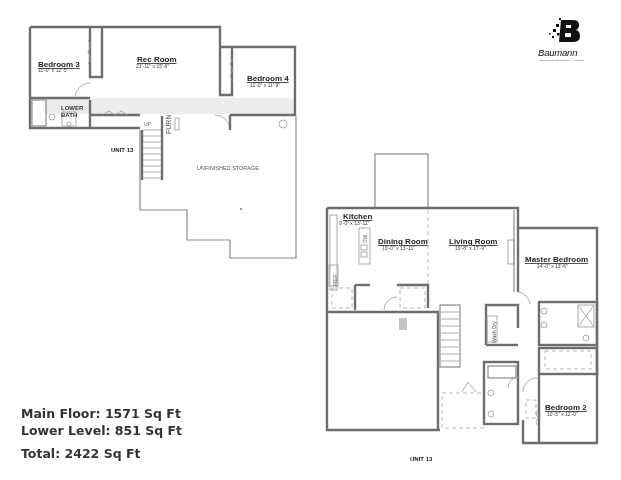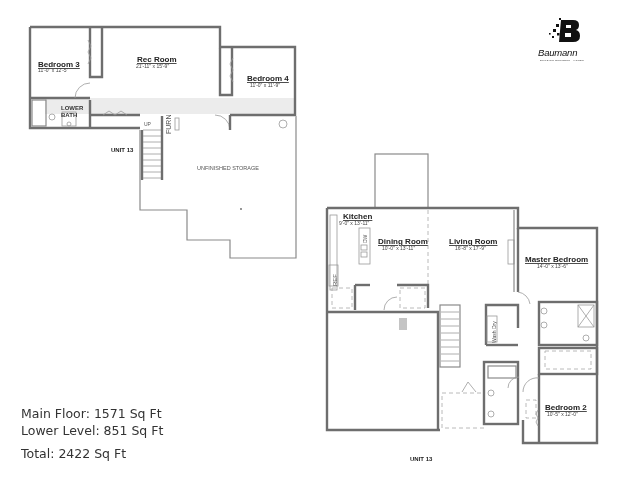--- a/index.html
+++ b/index.html
@@ -9,21 +9,21 @@
   .wall-thin { fill: none; stroke: #8a8a8a; stroke-width: 1.2; }
   .dash { fill: none; stroke: #a8a8a8; stroke-width: 0.8; stroke-dasharray: 4 3; }
   .fix { fill: none; stroke: #9a9a9a; stroke-width: 0.8; }
   .door { fill: none; stroke: #9a9a9a; stroke-width: 0.8; }
   .hall { fill: #ececec; stroke: none; }
   .room-name { font-family: "Liberation Sans", sans-serif; font-weight: bold; font-size: 8px; fill: #222; text-decoration: underline; }
   .room-dim { font-family: "Liberation Sans", sans-serif; font-size: 5px; fill: #444; }
   .label-sm { font-family: "Liberation Sans", sans-serif; font-weight: bold; font-size: 6px; fill: #333; }
   .label-light { font-family: "Liberation Sans", sans-serif; font-size: 6px; fill: #555; }
   .unit { font-family: "Liberation Sans", sans-serif; font-weight: bold; font-size: 6px; fill: #222; }
-  .sqft { position: absolute; left: 21px; font-family: "DejaVu Sans", sans-serif; font-size: 12.5px; color: #333; line-height: 1; white-space: nowrap; }
+  .sqft { position: absolute; left: 21px; font-family: "DejaVu Sans", sans-serif; font-size: 12.5px; color: #333; line-height: 1; white-space: nowrap; font-weight: bold; }
   .logo-word { position: absolute; left: 538px; top: 47px; font-family: "Liberation Sans", sans-serif; font-weight: normal; font-style: italic; font-size: 9.5px; color: #111; letter-spacing: -0.2px; }
   .logo-tag { position: absolute; left: 540px; top: 59px; font-family: "Liberation Sans", sans-serif; font-size: 2.5px; color: #333; letter-spacing: 0.3px; }
 </style>
 </head>
 <body>
 
 <svg width="621" height="480" viewBox="0 0 621 480">
 
   <g>
     <path d="M561 20 h12 q6 0 6 5 q0 4 -3 5 q4 1 4 6 q0 6 -7 6 h-14 z" fill="#111"></path>

